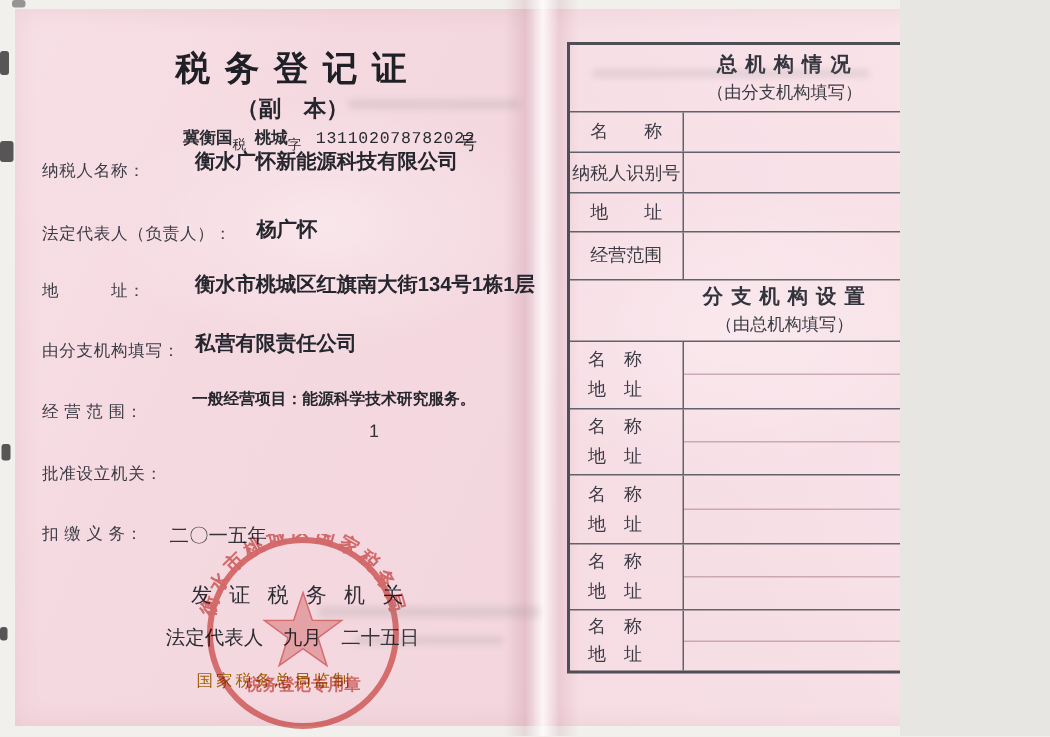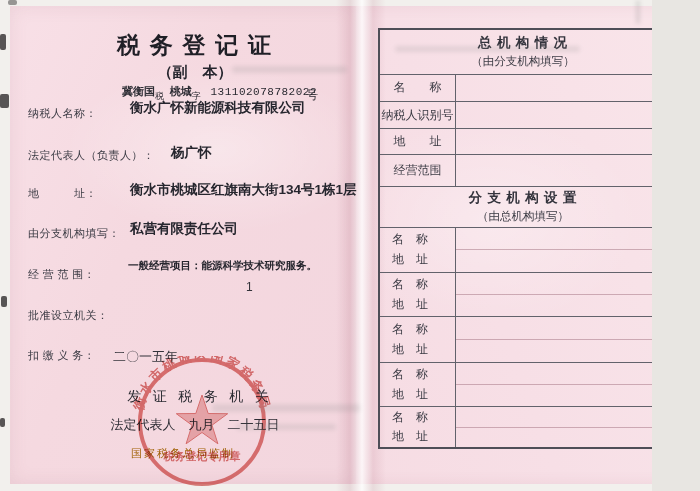--- a/index.html
+++ b/index.html
@@ -1,17 +1,17 @@
 <!DOCTYPE html>
 <html><head>
 <meta charset="utf-8">
 <style>
   html,body{margin:0;padding:0;}
   body{width:700px;height:491px;background:#e8e6e2;font-family:"Liberation Serif", serif;}
-  .scan{position:relative;width:652px;height:491px;background:#f2f0ed;overflow:hidden;}
+  .scan{position:relative;width:600px;height:491px;background:#f2f0ed;overflow:hidden;}
 
   
   .page{position:absolute;top:6px;height:478px;}
   .page-left{left:10px;width:346px;
     background:
       radial-gradient(ellipse 220px 120px at 60% 30%, rgba(255,255,255,.35), rgba(255,255,255,0) 70%),
       linear-gradient(115deg,#f8e0e7 0%,#f5d9e0 40%,#f3d6de 100%);
     box-shadow:inset 0 0 18px rgba(150,90,110,.12);}
   .page-right{left:356px;width:338px;
     background:

